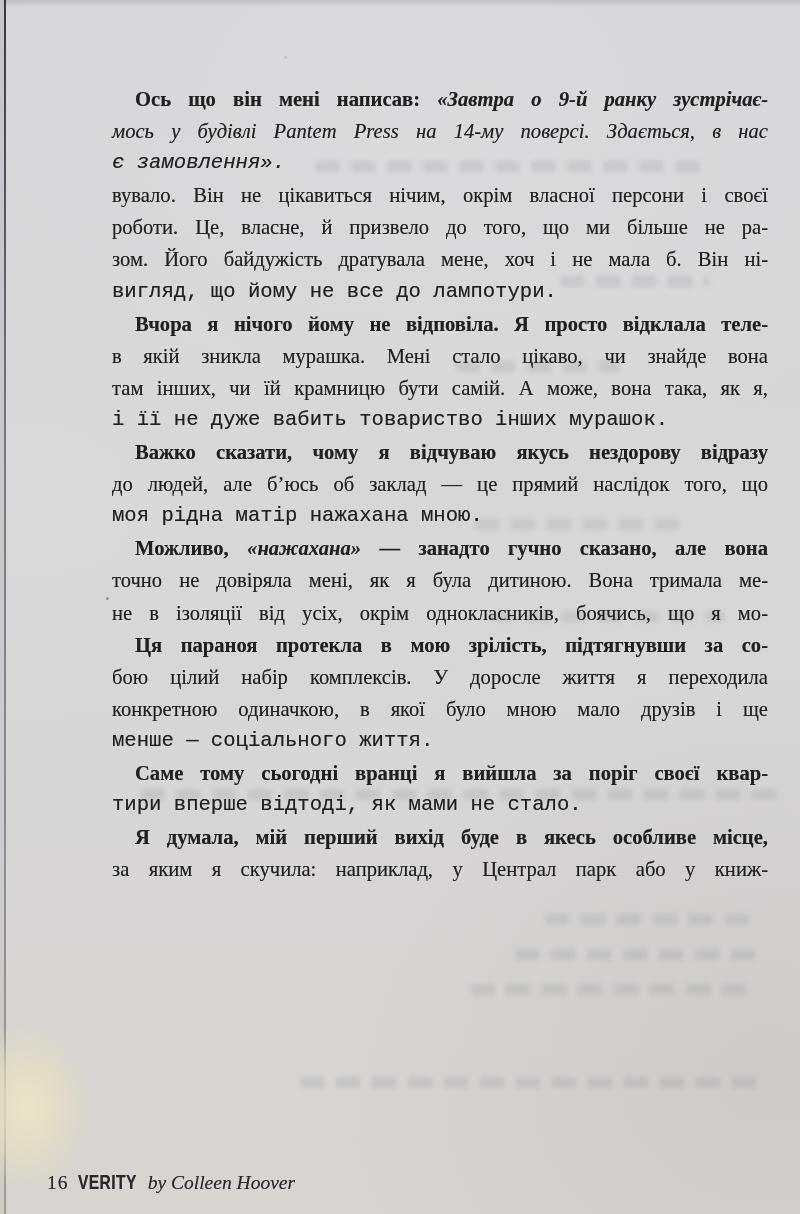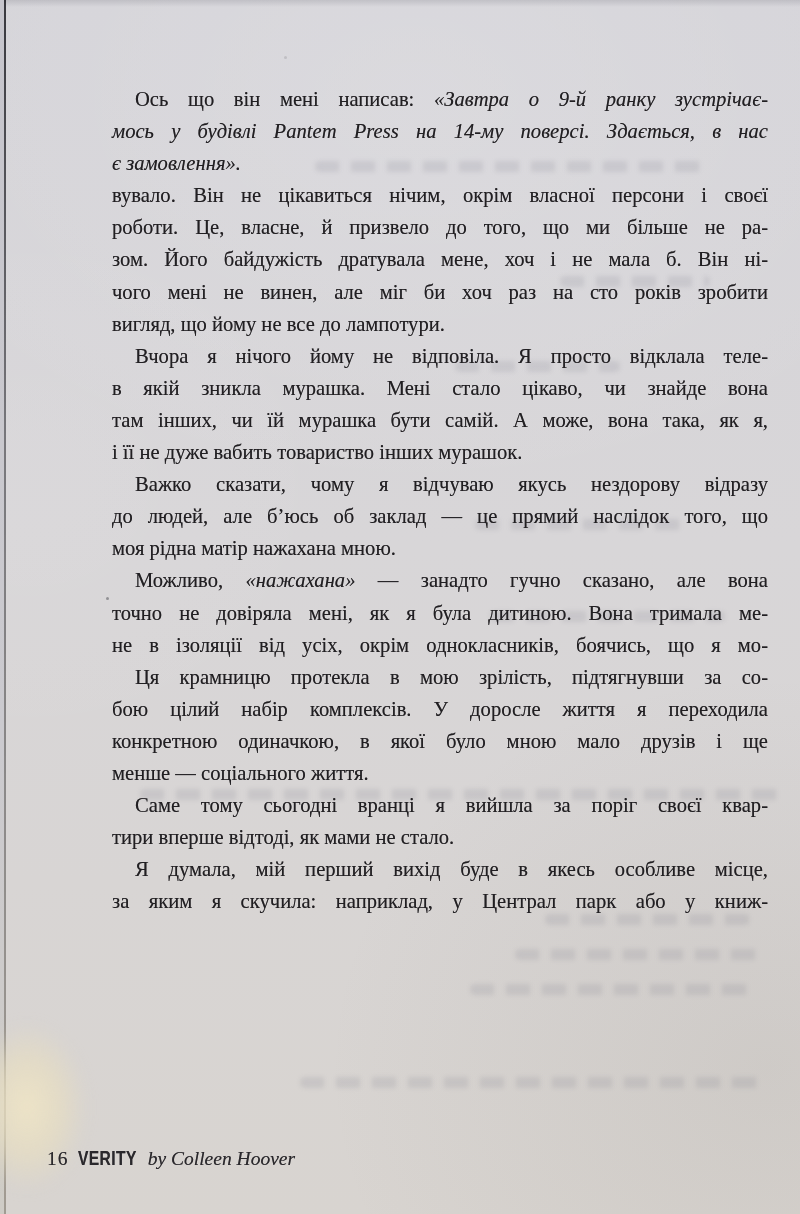--- a/index.html
+++ b/index.html
@@ -45,26 +45,26 @@
       rgba(230,220,190,0) 100%);
     filter: blur(7px);
   }
   .text-block {
     position: absolute; left: 112px; top: 83px; width: 656px;
     font-size: 20.6px; line-height: 32.1px;
     color: #211f22;
     text-shadow: 0 0 0.5px rgba(33,31,34,0.55);
   }
   .line { text-align: justify; text-align-last: justify; }
-  .line.end { text-align-last: left; }
-  .line.ind { text-indent: 23px; }
+  .line.end { text-align-last: left; font-family: Liberation Mono, monospace; }
+  .line.ind { text-indent: 23px; font-weight: bold; }
   .it { font-style: italic; }
 
   .footer {
-    position: absolute; left: 47px; top: 1147px;
+    position: absolute; left: 47px; top: 1171px;
     font-size: 19.5px; color: #2a282c; white-space: nowrap;
     text-shadow: 0 0 0.5px rgba(40,38,42,0.5);
   }
   .pagenum { letter-spacing: 1px; }
   .verity {
     display: inline-block;
     margin-left: 9px; margin-right: -13px;
     font-family: "Liberation Sans", sans-serif;
     font-weight: 700; font-size: 20px; letter-spacing: 0.5px;
     transform: scaleX(0.78); transform-origin: 0 60%;
@@ -105,33 +105,32 @@
 <div class="dot" style="left:106px;top:597px"></div>
 <div class="dot" style="left:284px;top:56px;opacity:.35"></div>
 
 <div class="text-block" id="text-block">
     <div class="line ind"><span>Ось що він мені написав: </span><span class="it">«Завтра о 9-й ранку зустрічає-</span></div>
     <div class="line"><span class="it">мось у будівлі Pantem Press на 14-му поверсі. Здається, в нас</span></div>
     <div class="line end"><span class="it">є замовлення».</span></div>
     <div class="line"><span>вувало. Він не цікавиться нічим, окрім власної персони і своєї</span></div>
     <div class="line"><span>роботи. Це, власне, й призвело до того, що ми більше не ра-</span></div>
     <div class="line"><span>зом. Його байдужість дратувала мене, хоч і не мала б. Він ні-</span></div>
-    <div class="line"><span>чого мені не винен, але міг би хоч раз на сто років зробити</span></div>
     <div class="line end"><span>вигляд, що йому не все до лампотури.</span></div>
     <div class="line ind"><span>Вчора я нічого йому не відповіла. Я просто відклала теле-</span></div>
     <div class="line"><span>в якій зникла мурашка. Мені стало цікаво, чи знайде вона</span></div>
-    <div class="line"><span>там інших, чи їй мурашка бути самій. А може, вона така, як я,</span></div>
+    <div class="line"><span>там інших, чи їй крамницю бути самій. А може, вона така, як я,</span></div>
     <div class="line end"><span>і її не дуже вабить товариство інших мурашок.</span></div>
     <div class="line ind"><span>Важко сказати, чому я відчуваю якусь нездорову відразу</span></div>
     <div class="line"><span>до людей, але б’юсь об заклад — це прямий наслідок того, що</span></div>
     <div class="line end"><span>моя рідна матір нажахана мною.</span></div>
     <div class="line ind"><span>Можливо, </span><span class="it">«нажахана»</span><span> — занадто гучно сказано, але вона</span></div>
     <div class="line"><span>точно не довіряла мені, як я була дитиною. Вона тримала ме-</span></div>
     <div class="line"><span>не в ізоляції від усіх, окрім однокласників, боячись, що я мо-</span></div>
-    <div class="line ind"><span>Ця крамницю протекла в мою зрілість, підтягнувши за со-</span></div>
+    <div class="line ind"><span>Ця параноя протекла в мою зрілість, підтягнувши за со-</span></div>
     <div class="line"><span>бою цілий набір комплексів. У доросле життя я переходила</span></div>
     <div class="line"><span>конкретною одиначкою, в якої було мною мало друзів і ще</span></div>
     <div class="line end"><span>менше — соціального життя.</span></div>
     <div class="line ind"><span>Саме тому сьогодні вранці я вийшла за поріг своєї квар-</span></div>
     <div class="line end"><span>тири вперше відтоді, як мами не стало.</span></div>
     <div class="line ind"><span>Я думала, мій перший вихід буде в якесь особливе місце,</span></div>
     <div class="line"><span>за яким я скучила: наприклад, у Централ парк або у книж-</span></div>
   </div>
 
 <div class="footer">

